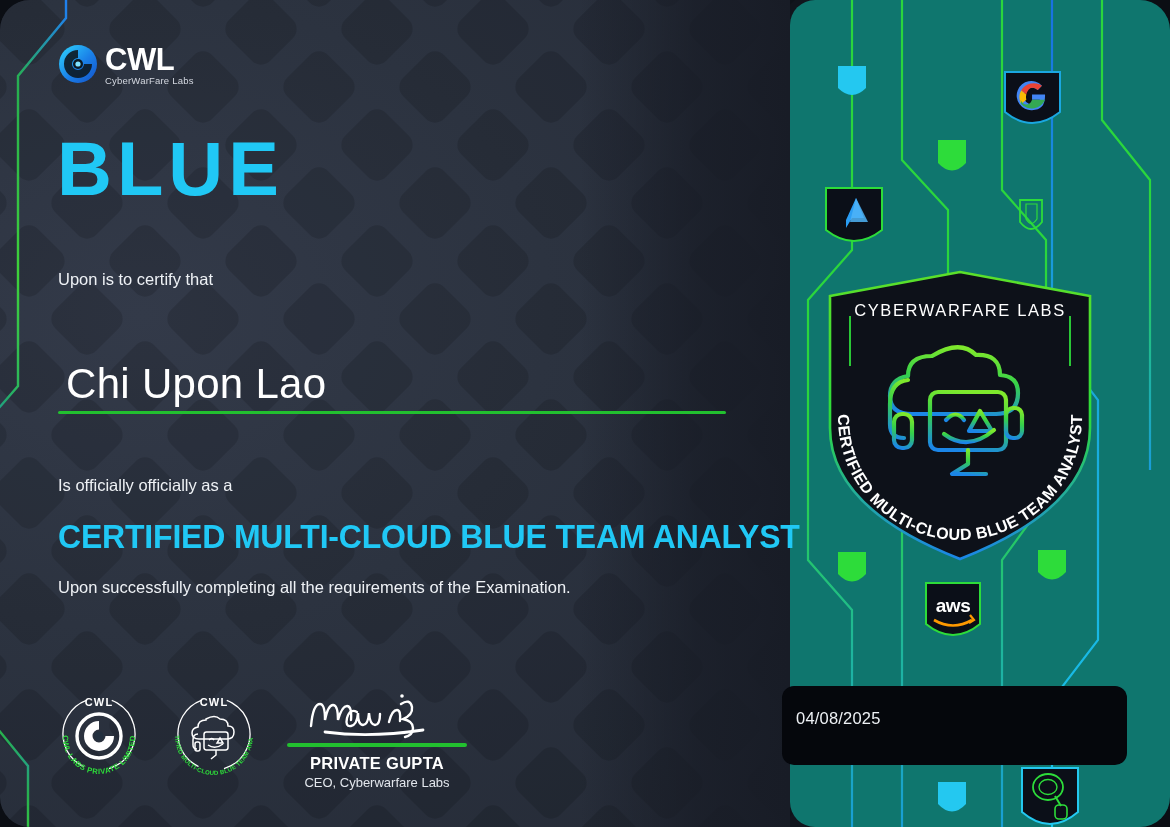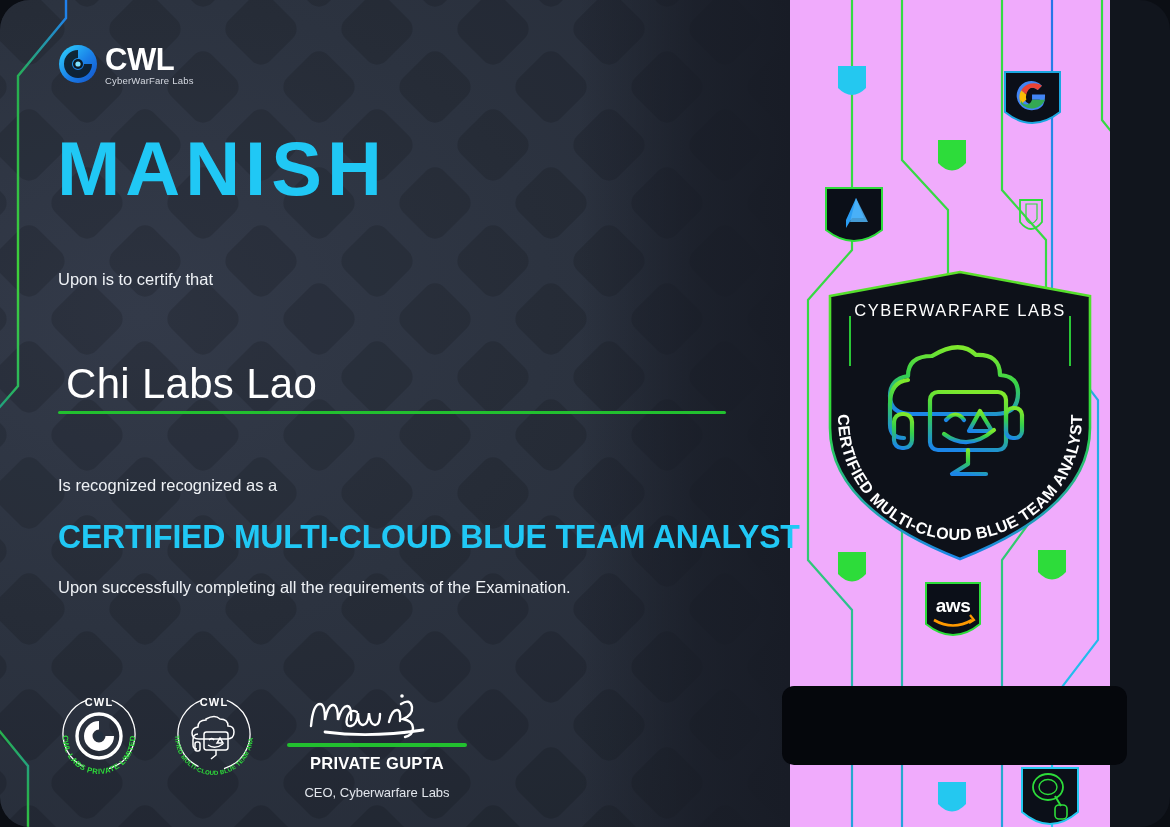--- a/index.html
+++ b/index.html
@@ -39,23 +39,24 @@
   #left-fade {
     position:absolute; right:0; top:0; width:210px; height:827px;
     background:linear-gradient(90deg, rgba(28,33,43,0) 0%, rgba(24,28,38,0.75) 55%, #181c26 100%);
   }
 
   
   #accent-line { position:absolute; left:0; top:0; width:230px; height:827px; }
 
   
   #right-panel {
-    position:absolute; left:790px; top:0; width:320px; height:827px;
-    background:#f0abfc;
+    position:absolute; left:790px; top:0; width:380px; height:827px;
+    background:#0f766e;
     overflow:hidden;
+    border-radius:25px;
   }
   #circuit { position:absolute; left:0; top:0; width:380px; height:827px; }
 
   
   #logo-row { position:absolute; left:58px; top:42px; display:flex; align-items:center; gap:7px; }
   #logo-mark { width:40px; height:40px; flex:0 0 auto; }
   #logo-text-wrap { display:flex; flex-direction:column; line-height:1; padding-top:2px;}
   #logo-cwl {
     font-size:31px; font-weight:700; color:#ffffff; letter-spacing:-0.5px;
     font-family:"Liberation Sans", sans-serif;
@@ -107,21 +108,21 @@
   #seal-cert { left:170px; top:690px; }
 
   
   #signature-block { position:absolute; left:287px; top:686px; width:180px; text-align:center; }
   #signature-mark { width:160px; height:55px; margin:0 auto; display:block; }
   #sig-rule { width:180px; height:4px; background:#22c02f; margin:2px auto 7px; border-radius:2px; }
   #signer-name {
     font-size:16.5px; font-weight:700; color:#ffffff; letter-spacing:0.3px;
     font-family:"Liberation Sans", sans-serif;
   }
-  #signer-role { font-size:13px; color:#e2e6ec; margin-top:12px; }
+  #signer-role { font-size:13px; color:#e2e6ec; margin-top:2px; }
 
   
   #badge { position:absolute; left:820px; top:268px; width:280px; height:295px; }
 
   
   #id-box {
     position:absolute; left:782px; top:686px; width:345px; height:79px;
     background:#05070c; border-radius:12px;
     padding:13px 14px 0 14px;
   }
@@ -394,25 +395,25 @@
       <path d="M 20 6 a 14 14 0 1 0 14 14 l -8 0 a 6 6 0 1 1 -6 -6 z" fill="#0d1822" opacity="0.9"></path>
       <circle cx="20" cy="20" r="5" fill="#0d1822"></circle>
       <circle cx="20" cy="20" r="2.6" fill="#7fe2ff"></circle>
     </svg>
     <div id="logo-text-wrap">
       <span id="logo-cwl">CWL</span>
       <span id="logo-sub">CyberWarFare Labs</span>
     </div>
   </div>
 
-  <div id="cert-code">MANISH</div>
+  <div id="cert-code">BLUE</div>
   <div id="certify-label">Upon is to certify that</div>
-  <div id="recipient-name">Chi Labs Lao</div>
+  <div id="recipient-name">Chi Upon Lao</div>
   <div id="name-rule"></div>
-  <div id="recognized-label">Is recognized recognized as a</div>
+  <div id="recognized-label">Is officially officially as a</div>
   <div id="cert-title">CERTIFIED MULTI-CLOUD BLUE TEAM ANALYST</div>
   <div id="upon-label">Upon successfully completing all the requirements of the Examination.</div>
 
   <svg class="seal" id="seal-company" viewBox="0 0 88 88">
     <defs>
         <path id="arcA" d="M 8 48 A 36 36 0 0 0 80 48"></path>
       </defs>
     <circle cx="44" cy="44" r="36" fill="none" stroke="#ffffff" stroke-width="1.3" stroke-dasharray="84 26" transform="rotate(-60 44 44)"></circle>
     <text x="44" y="16" text-anchor="middle" fill="#ffffff" font-family="Liberation Sans, sans-serif" font-size="11" font-weight="700" letter-spacing="1.2">CWL</text>
     <g>
@@ -496,15 +497,16 @@
       <rect x="74" y="146" width="18" height="34" rx="8"></rect>
       <rect x="186" y="140" width="16" height="30" rx="7"></rect>
     </g>
 
     <text fill="#ffffff" font-family="Liberation Sans, sans-serif" font-size="16" font-weight="700" letter-spacing="0.4">
       <textPath href="#arcBadge" startOffset="50%" text-anchor="middle">CERTIFIED MULTI-CLOUD BLUE TEAM ANALYST</textPath>
     </text>
   </svg>
 
   <div id="id-box">
+    <div id="id-date">04/08/2025</div>
   </div>
 
 </div>
 
 </body></html>

